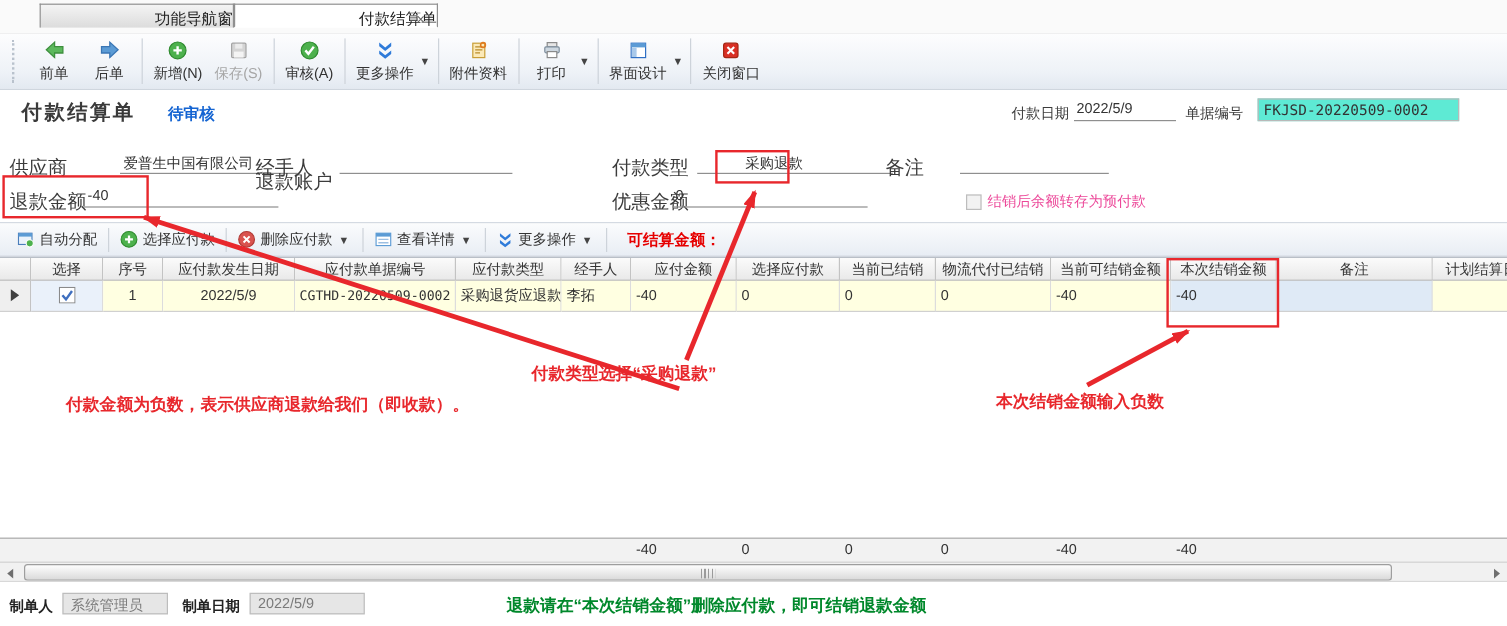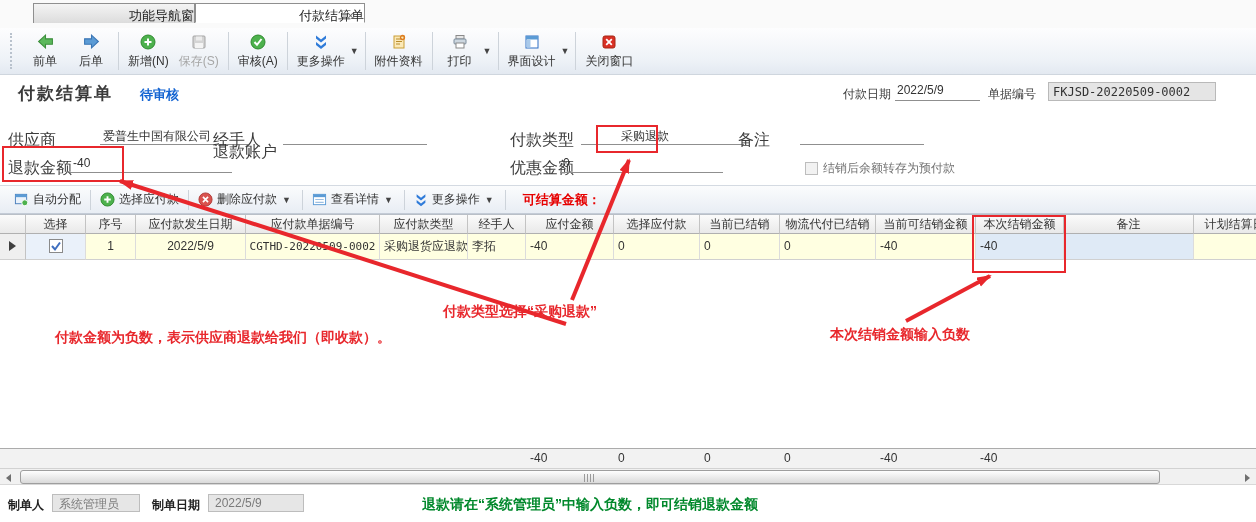--- a/index.html
+++ b/index.html
@@ -23,33 +23,33 @@
   .tbtn.disabled .tlabel{color:#a6a6a6;}
   .tsep{width:1px;height:38px;background:#cdd3da;margin:0 4px;}
   .drop{font-size:9px;color:#444;margin:0 2px 0 0;align-self:center;}
 
   
   .titlebar{position:absolute;left:0;top:75px;width:1256px;height:35px;border-bottom:1px solid #d8dde3;background:#fff;}
   .doc-title{position:absolute;left:18px;top:7px;font-size:17px;font-weight:bold;color:#3a3a3a;letter-spacing:2px;}
   .doc-status{position:absolute;left:140px;top:11px;font-size:13px;font-weight:bold;color:#1464d2;}
   .fld-label{font-size:12px;color:#3c3c3c;}
   .u-field{border-bottom:1px solid #8f8f8f;display:inline-block;box-sizing:border-box;}
-  .inset{background:#e5e5e5;border:1px solid #b9b9b9;box-sizing:border-box;display:inline-block;}
+  .inset{background:#5eead4;border:1px solid #b9b9b9;box-sizing:border-box;display:inline-block;}
   .pay-date-label{position:absolute;left:843px;top:11px;}
   .pay-date-value{position:absolute;left:895px;top:8px;width:85px;height:18px;padding-left:2px;}
   .doc-no-label{position:absolute;left:988px;top:11px;}
   .doc-no-value{position:absolute;left:1048px;top:7px;width:168px;height:19px;font-size:12px;padding:2px 0 0 4px;}
 
   
   .formarea{position:absolute;left:0;top:110px;width:1256px;height:75px;background:#fff;}
   .formarea .lbl{position:absolute;font-size:16px;color:#3c3c3c;}
   .formarea .uv{position:absolute;border-bottom:1px solid #8f8f8f;height:17px;font-size:12px;padding-left:3px;box-sizing:border-box;}
   .chk-row{position:absolute;left:805px;top:50px;display:flex;align-items:center;}
   .chk-box{width:13px;height:13px;background:#f2f2f2;border:1px solid #bdbdbd;box-sizing:border-box;margin-right:5px;}
-  .chk-lbl{color:#737373;font-size:12px;}
+  .chk-lbl{color:#ec4899;font-size:12px;}
 
   
   .toolbar2{position:absolute;left:0;top:185px;width:1256px;height:29px;background:linear-gradient(#fbfcfd,#e8edf4);border-top:1px solid #d4dae2;border-bottom:1px solid #c3cbd6;display:flex;align-items:center;padding-left:8px;box-sizing:border-box;}
   .t2btn{display:flex;align-items:center;height:22px;padding:0 6px;white-space:nowrap;}
   .t2btn svg{margin-right:4px;}
   .t2sep{width:1px;height:20px;background:#cdd3da;margin:0 3px;}
   .settle{font-size:13px;font-weight:bold;color:#e60000;margin-left:14px;}
 
   
   .grid{position:absolute;left:0;top:214px;width:1256px;height:270px;background:#fff;border-top:1px solid #b9bfc7;}
@@ -372,21 +372,21 @@
           <span class="tri-r"></span>
         </div>
     </div>
   </div>
 
   <div class="bottombar">
     <span class="bb-label" style="left:8px;">制单人</span>
     <span class="bb-inset" style="left:52px;width:88px;">系统管理员</span>
     <span class="bb-label" style="left:152px;">制单日期</span>
     <span class="bb-inset" style="left:208px;width:96px;">2022/5/9</span>
-    <span class="bb-tip">退款请在“系统管理员”中输入负数，即可结销退款金额</span>
+    <span class="bb-tip">退款请在“本次结销金额”删除应付款，即可结销退款金额</span>
   </div>
 
   <div class="redbox" style="left:2px;top:146px;width:122px;height:36px;"></div>
   <div class="redbox" style="left:596px;top:125px;width:62px;height:28px;"></div>
   <div class="redbox" style="left:972px;top:215px;width:94px;height:58px;"></div>
 
   <div class="ann" style="left:55px;top:329px;">付款金额为负数，表示供应商退款给我们（即收款）。</div>
   <div class="ann" style="left:443px;top:303px;">付款类型选择“采购退款”</div>
   <div class="ann" style="left:830px;top:326px;">本次结销金额输入负数</div>
 

